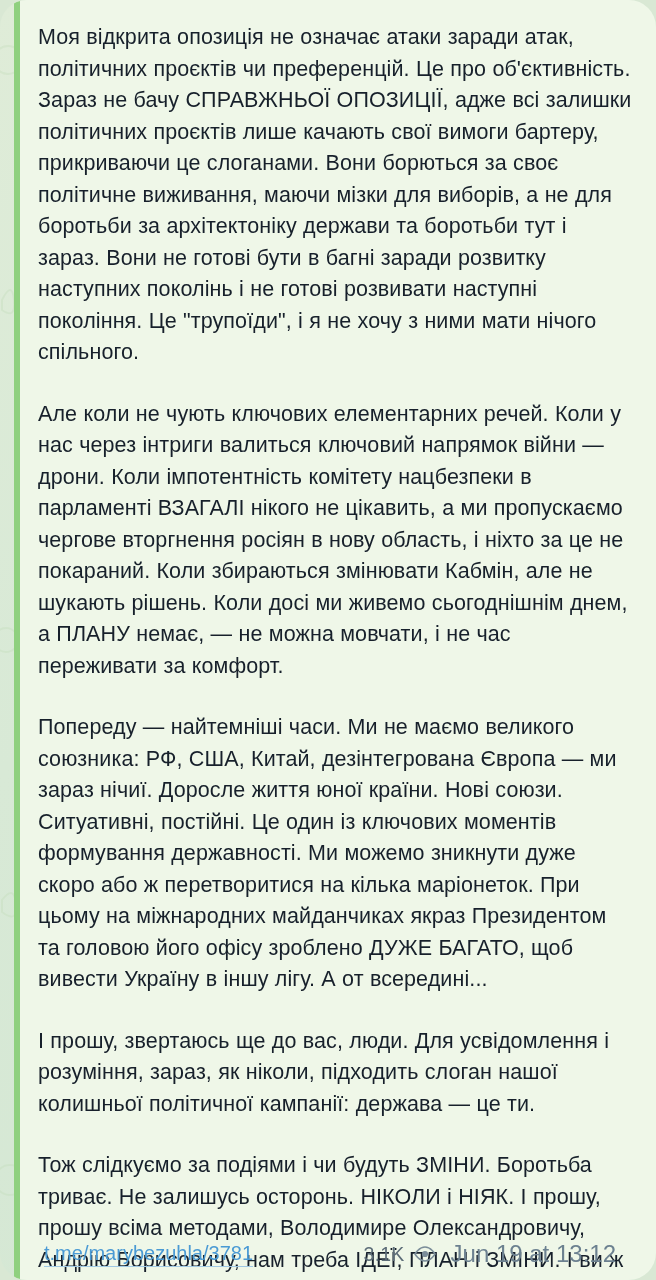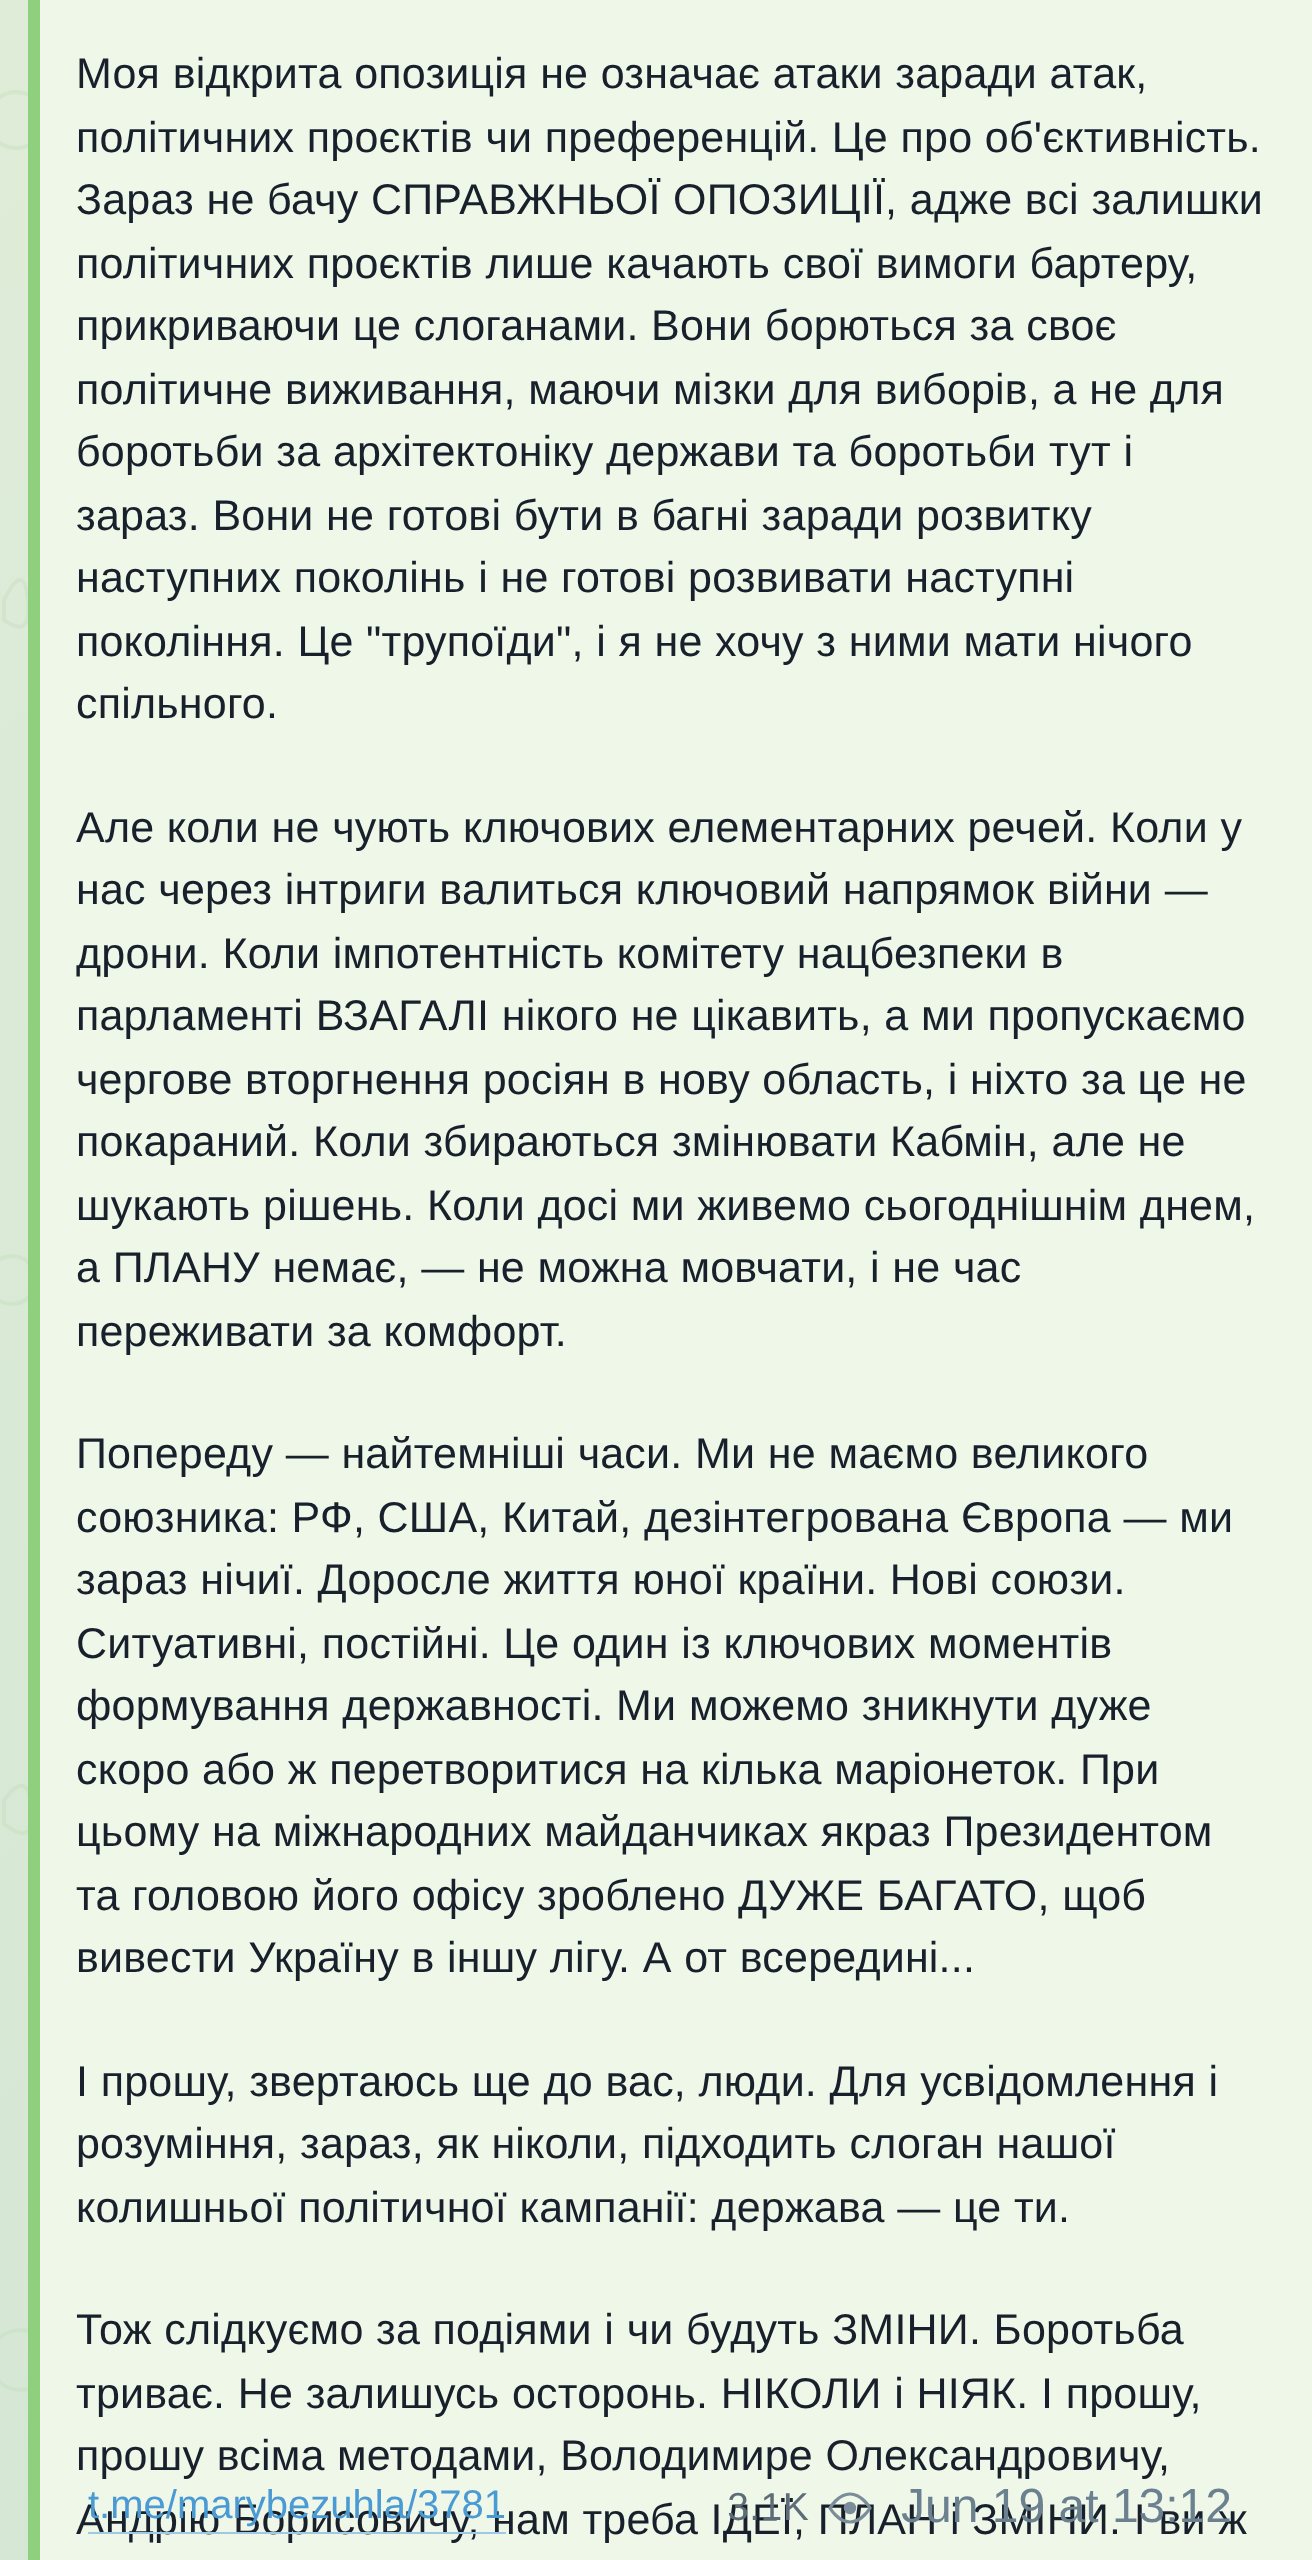--- a/index.html
+++ b/index.html
@@ -12,20 +12,21 @@
     height: 1280px;
     font-family: "Liberation Sans", sans-serif;
     overflow: hidden;
   }
   .screen {
     position: relative;
     width: 656px;
     height: 1280px;
     background: linear-gradient(135deg, #dfecd8 0%, #d8e9d6 40%, #d2e6d2 100%);
     overflow: hidden;
+    border-radius: 27px;
   }
   
   .bg-pattern {
     position: absolute;
     inset: 0;
     opacity: 0.35;
     pointer-events: none;
   }
   .bubble {
     position: absolute;

